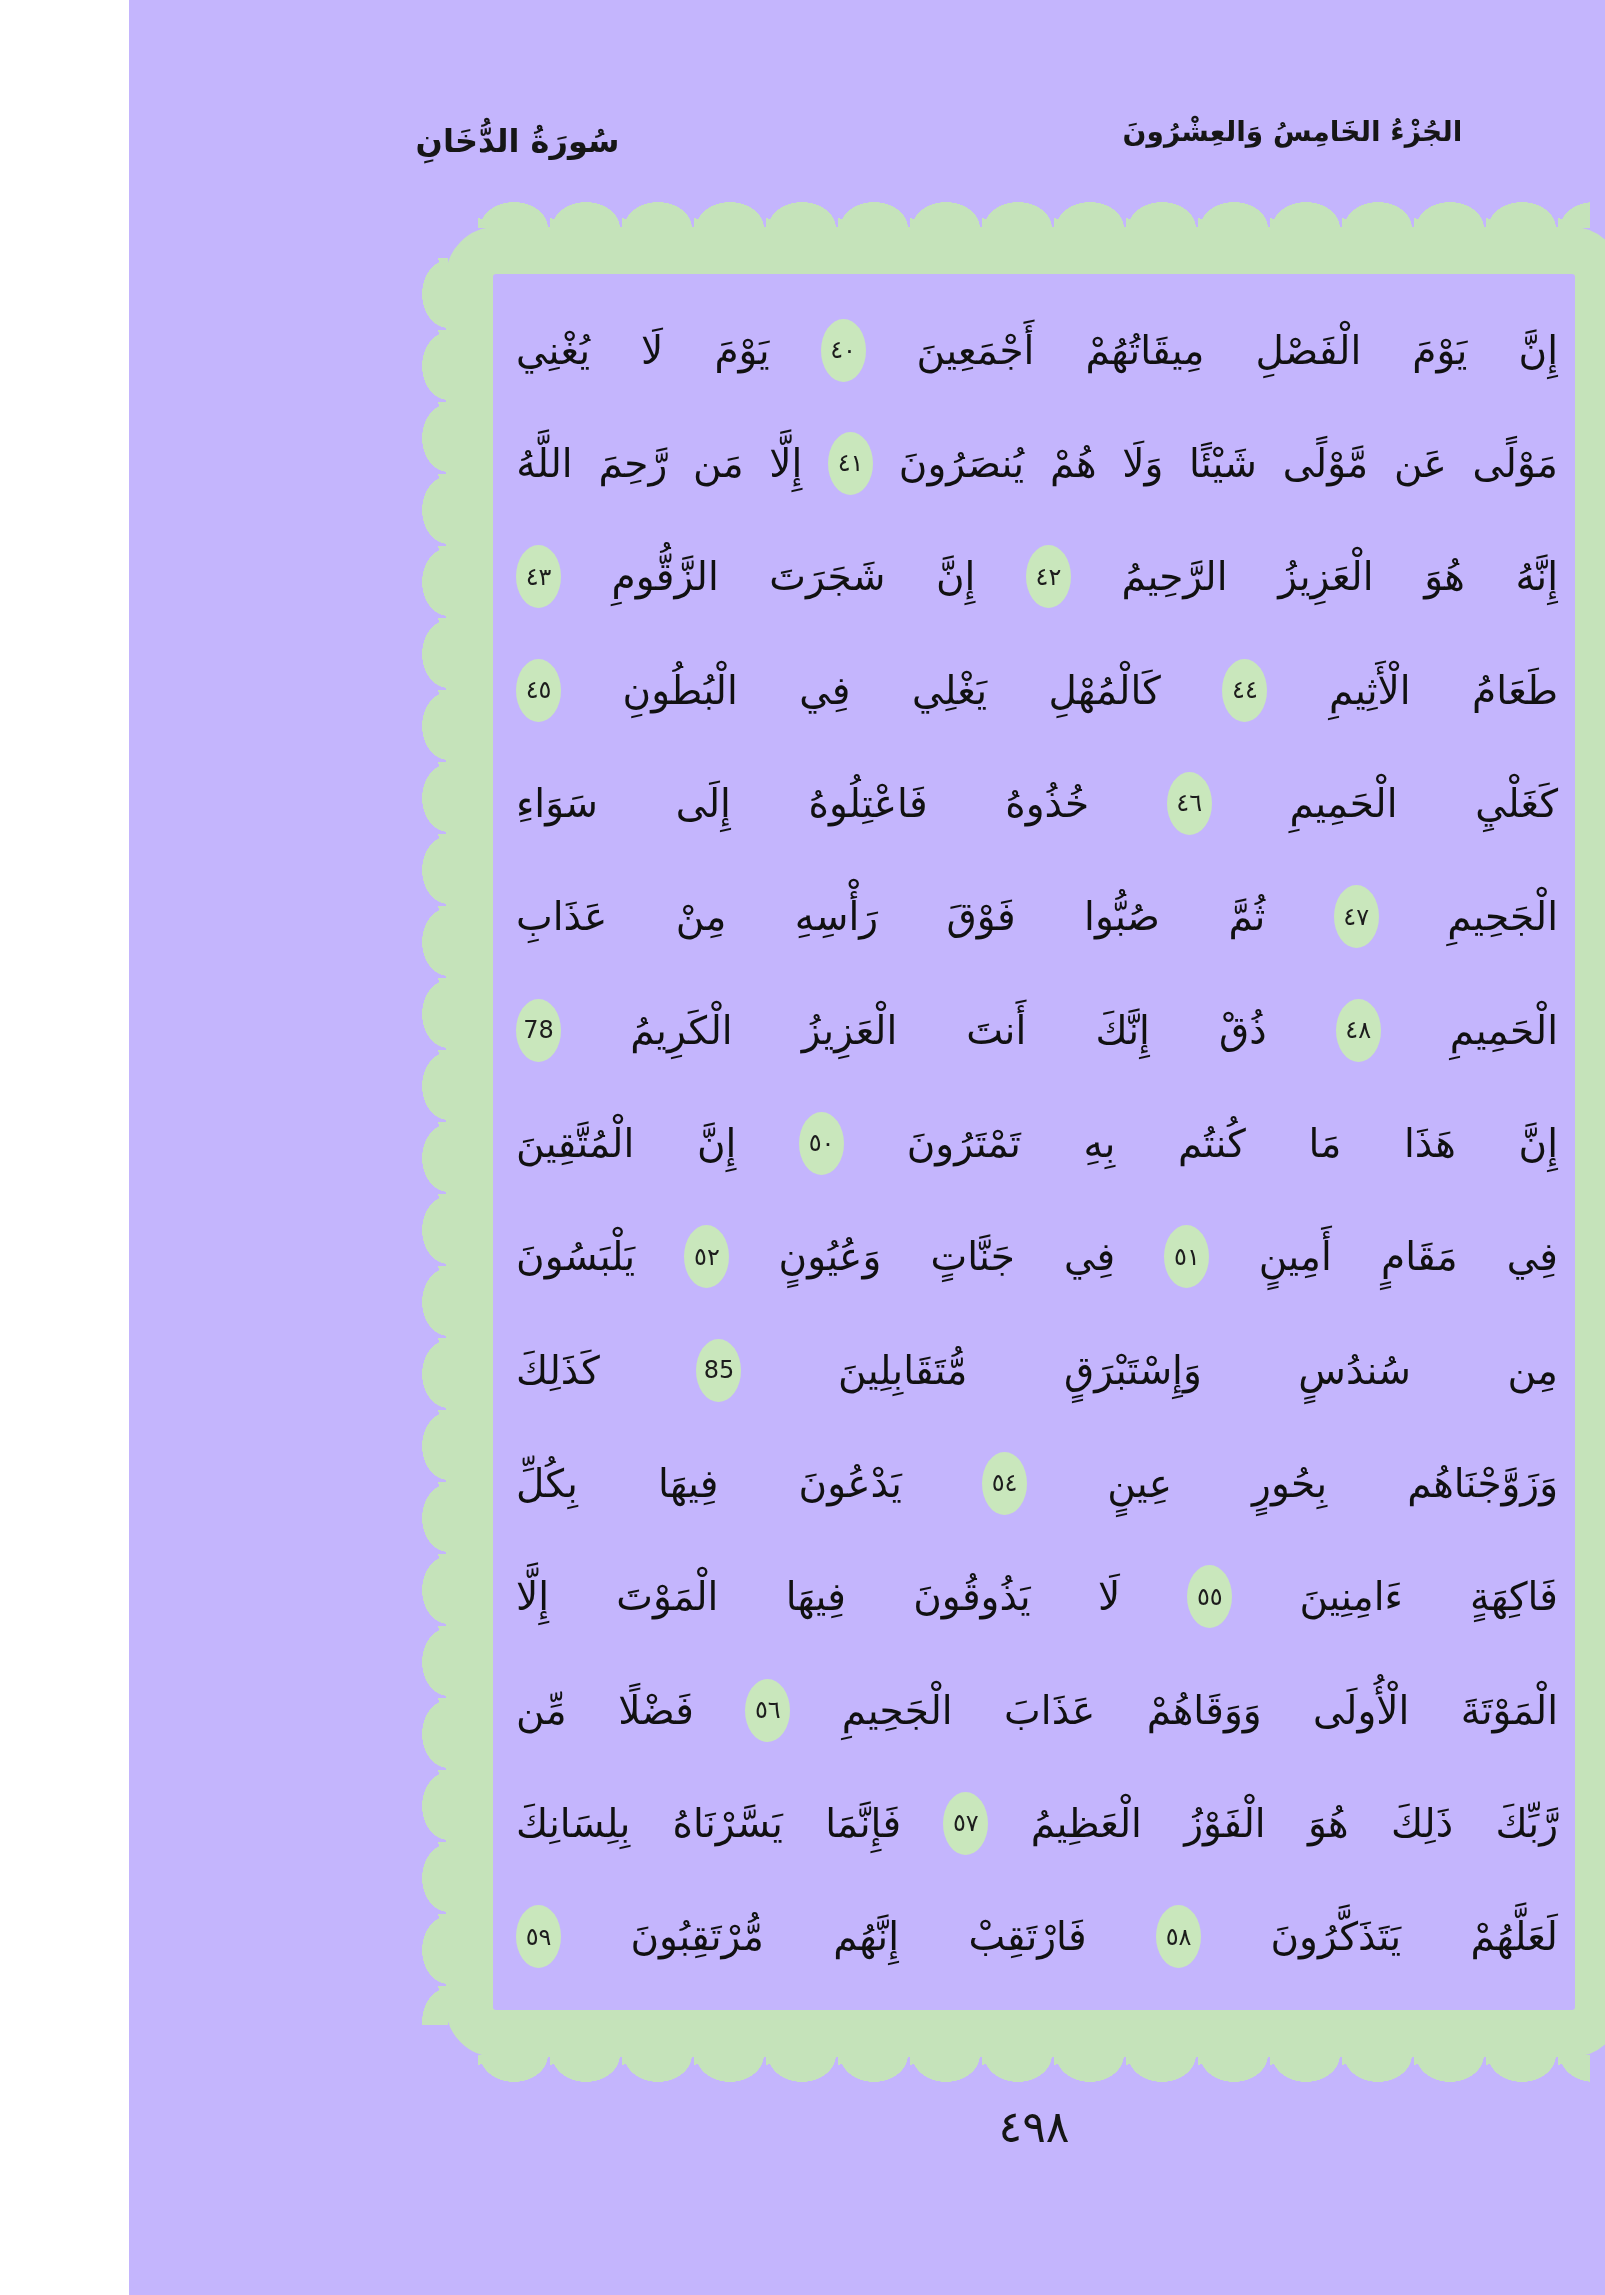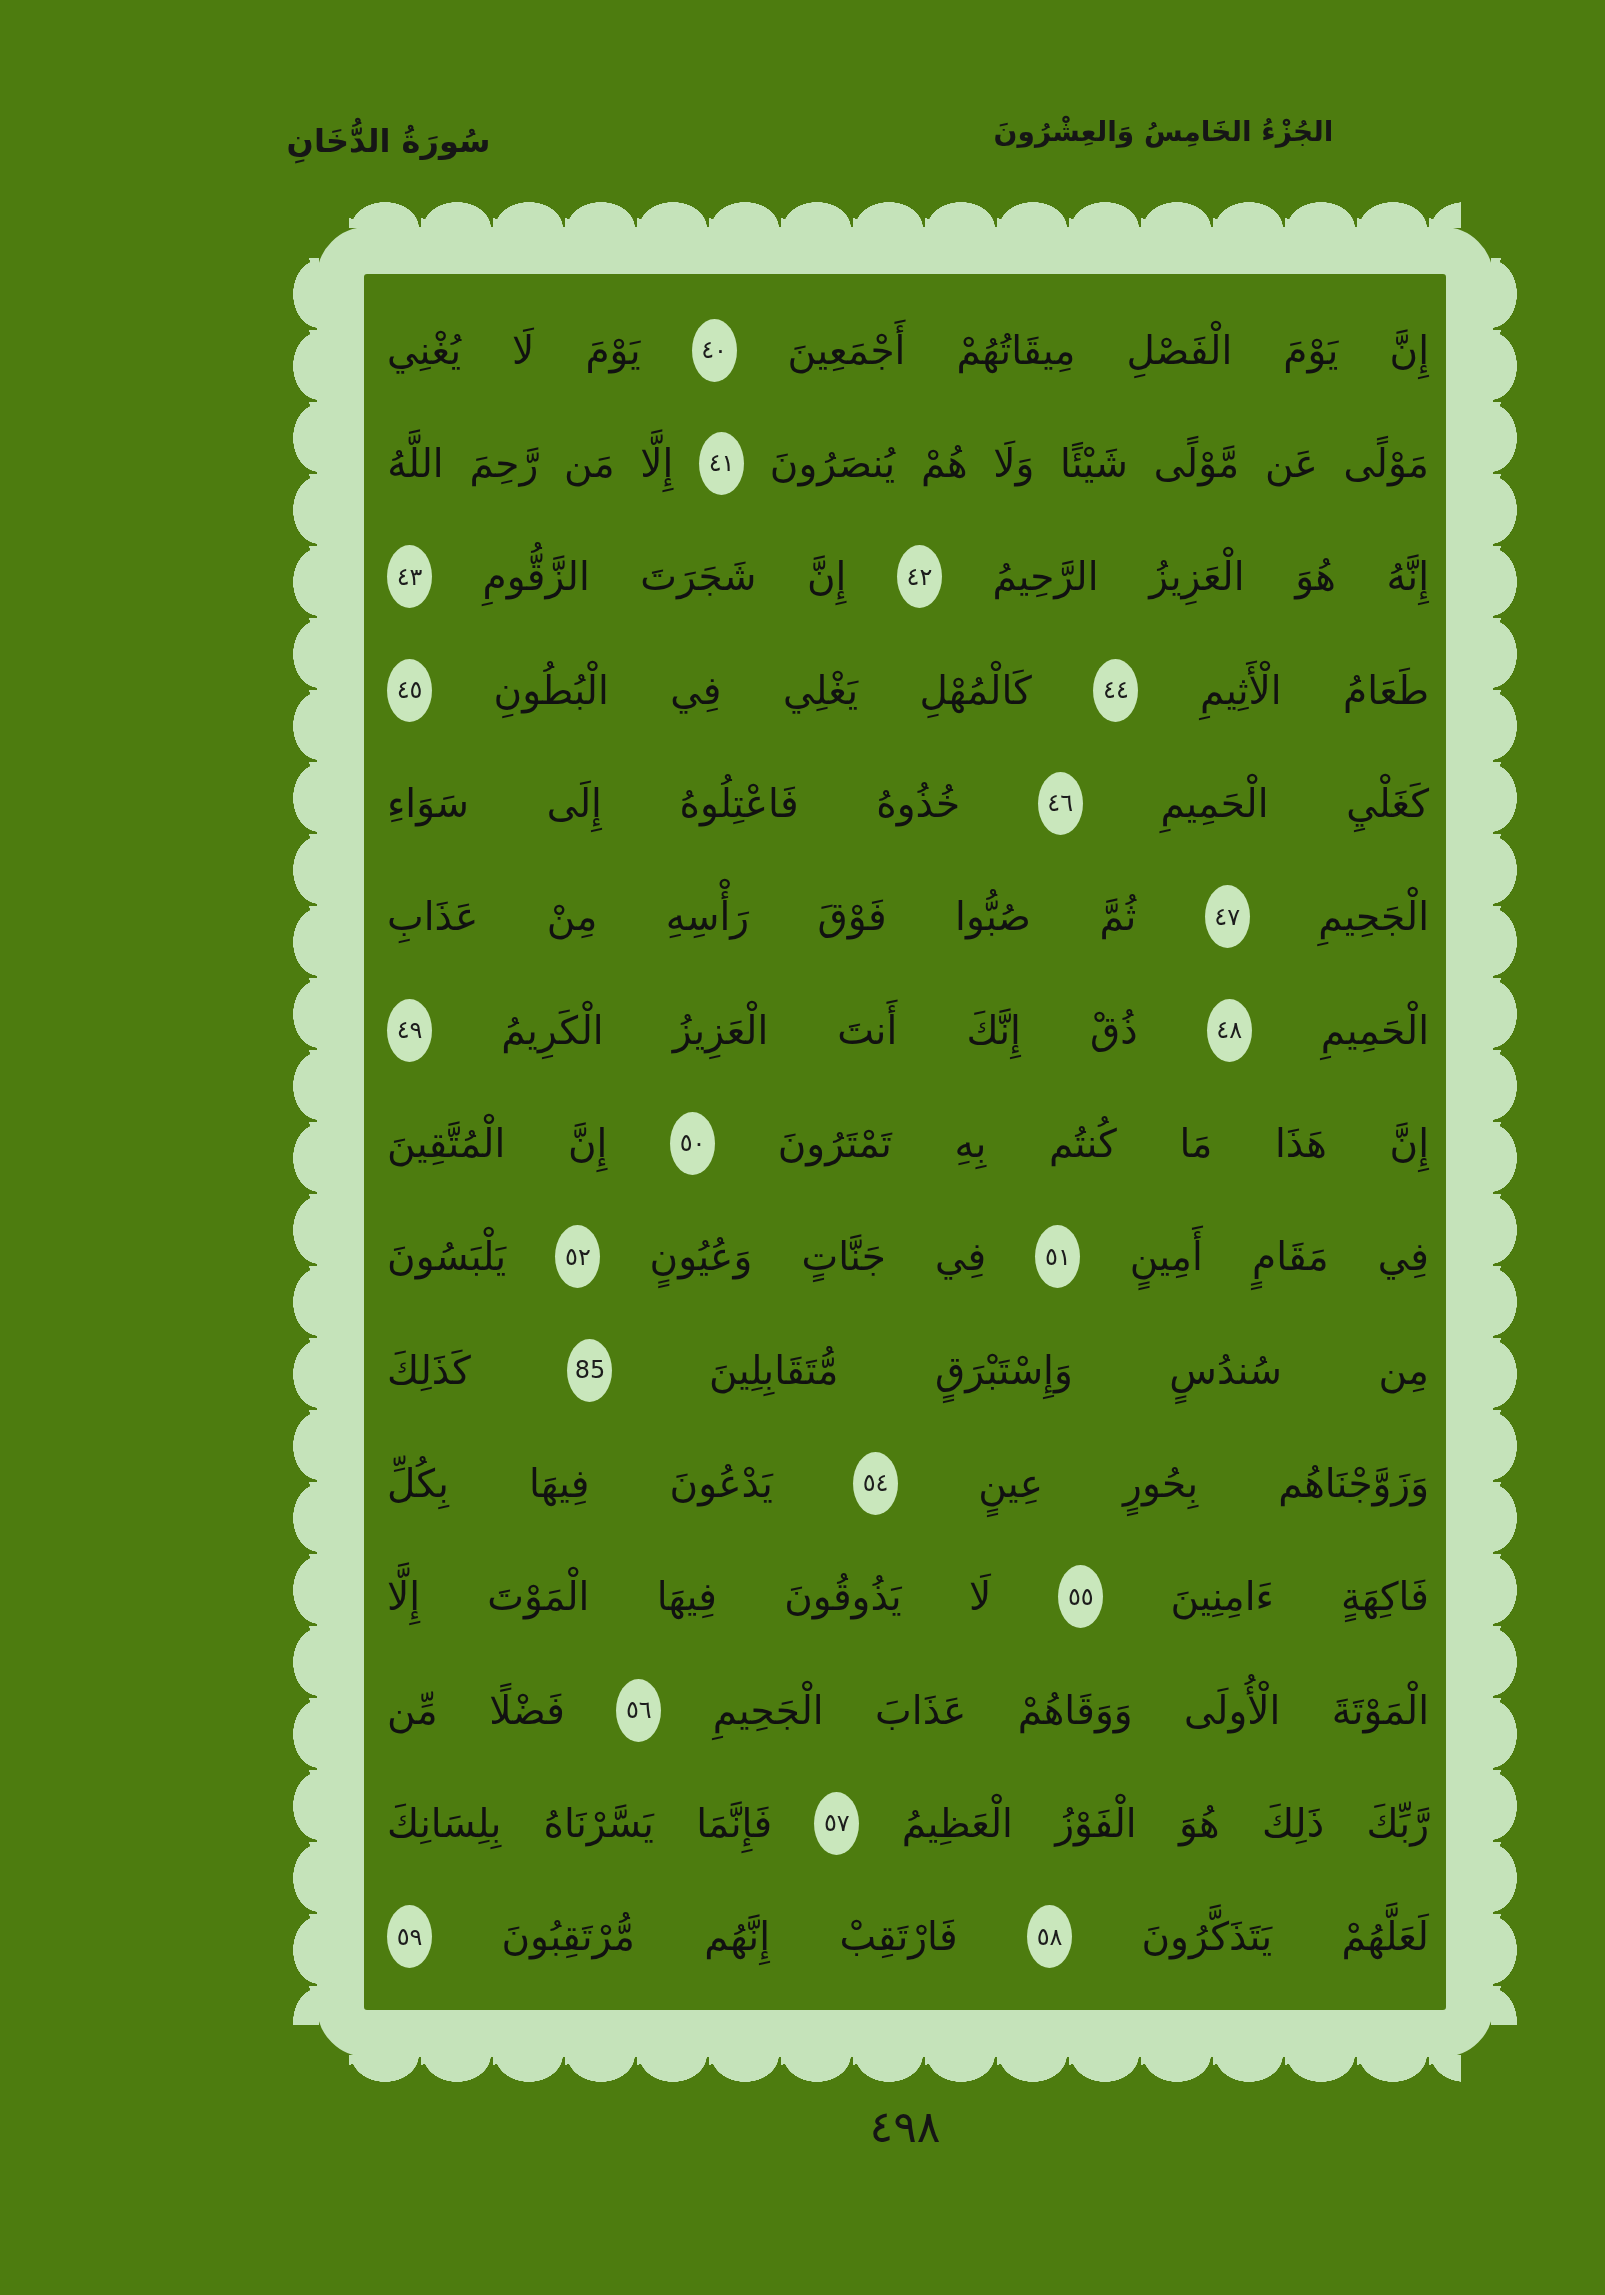--- a/index.html
+++ b/index.html
@@ -3,25 +3,26 @@
 <meta charset="utf-8">
 <style>
   :root{
     --frame-green:#c5e3ba;
     --marker-green:#c9e7bc;
     --ink:#111111;
   }
   html,body{margin:0;padding:0;background:#ffffff;}
   .page{
     position:relative;
-    width:1605px;height:2295px;
-    background:#4d7c0f;
+    width:1428px;height:2295px;
+    background:#c4b5fd;
     overflow:hidden;
     font-family:"DejaVu Sans", sans-serif;
     color:var(--ink);
+    padding-left:48px;
   }
   
   .hdr{
     position:absolute;
     font-weight:bold;
     color:#161616;
     text-align:center;
     white-space:nowrap;
   }
   .hdr-surah{left:249px;top:122px;width:279px;font-size:32px;}
@@ -193,21 +194,21 @@
         <span class="word">الْحَمِيمِ</span>
         <span class="vmark">
           <span class="vnum">٤٨</span>
         </span>
         <span class="word">ذُقْ</span>
         <span class="word">إِنَّكَ</span>
         <span class="word">أَنتَ</span>
         <span class="word">الْعَزِيزُ</span>
         <span class="word">الْكَرِيمُ</span>
         <span class="vmark">
-          <span class="vnum">٤٩</span>
+          <span class="vnum">78</span>
         </span>
       </div>
       <div class="qline">
         <span class="word">إِنَّ</span>
         <span class="word">هَذَا</span>
         <span class="word">مَا</span>
         <span class="word">كُنتُم</span>
         <span class="word">بِهِ</span>
         <span class="word">تَمْتَرُونَ</span>
         <span class="vmark">

